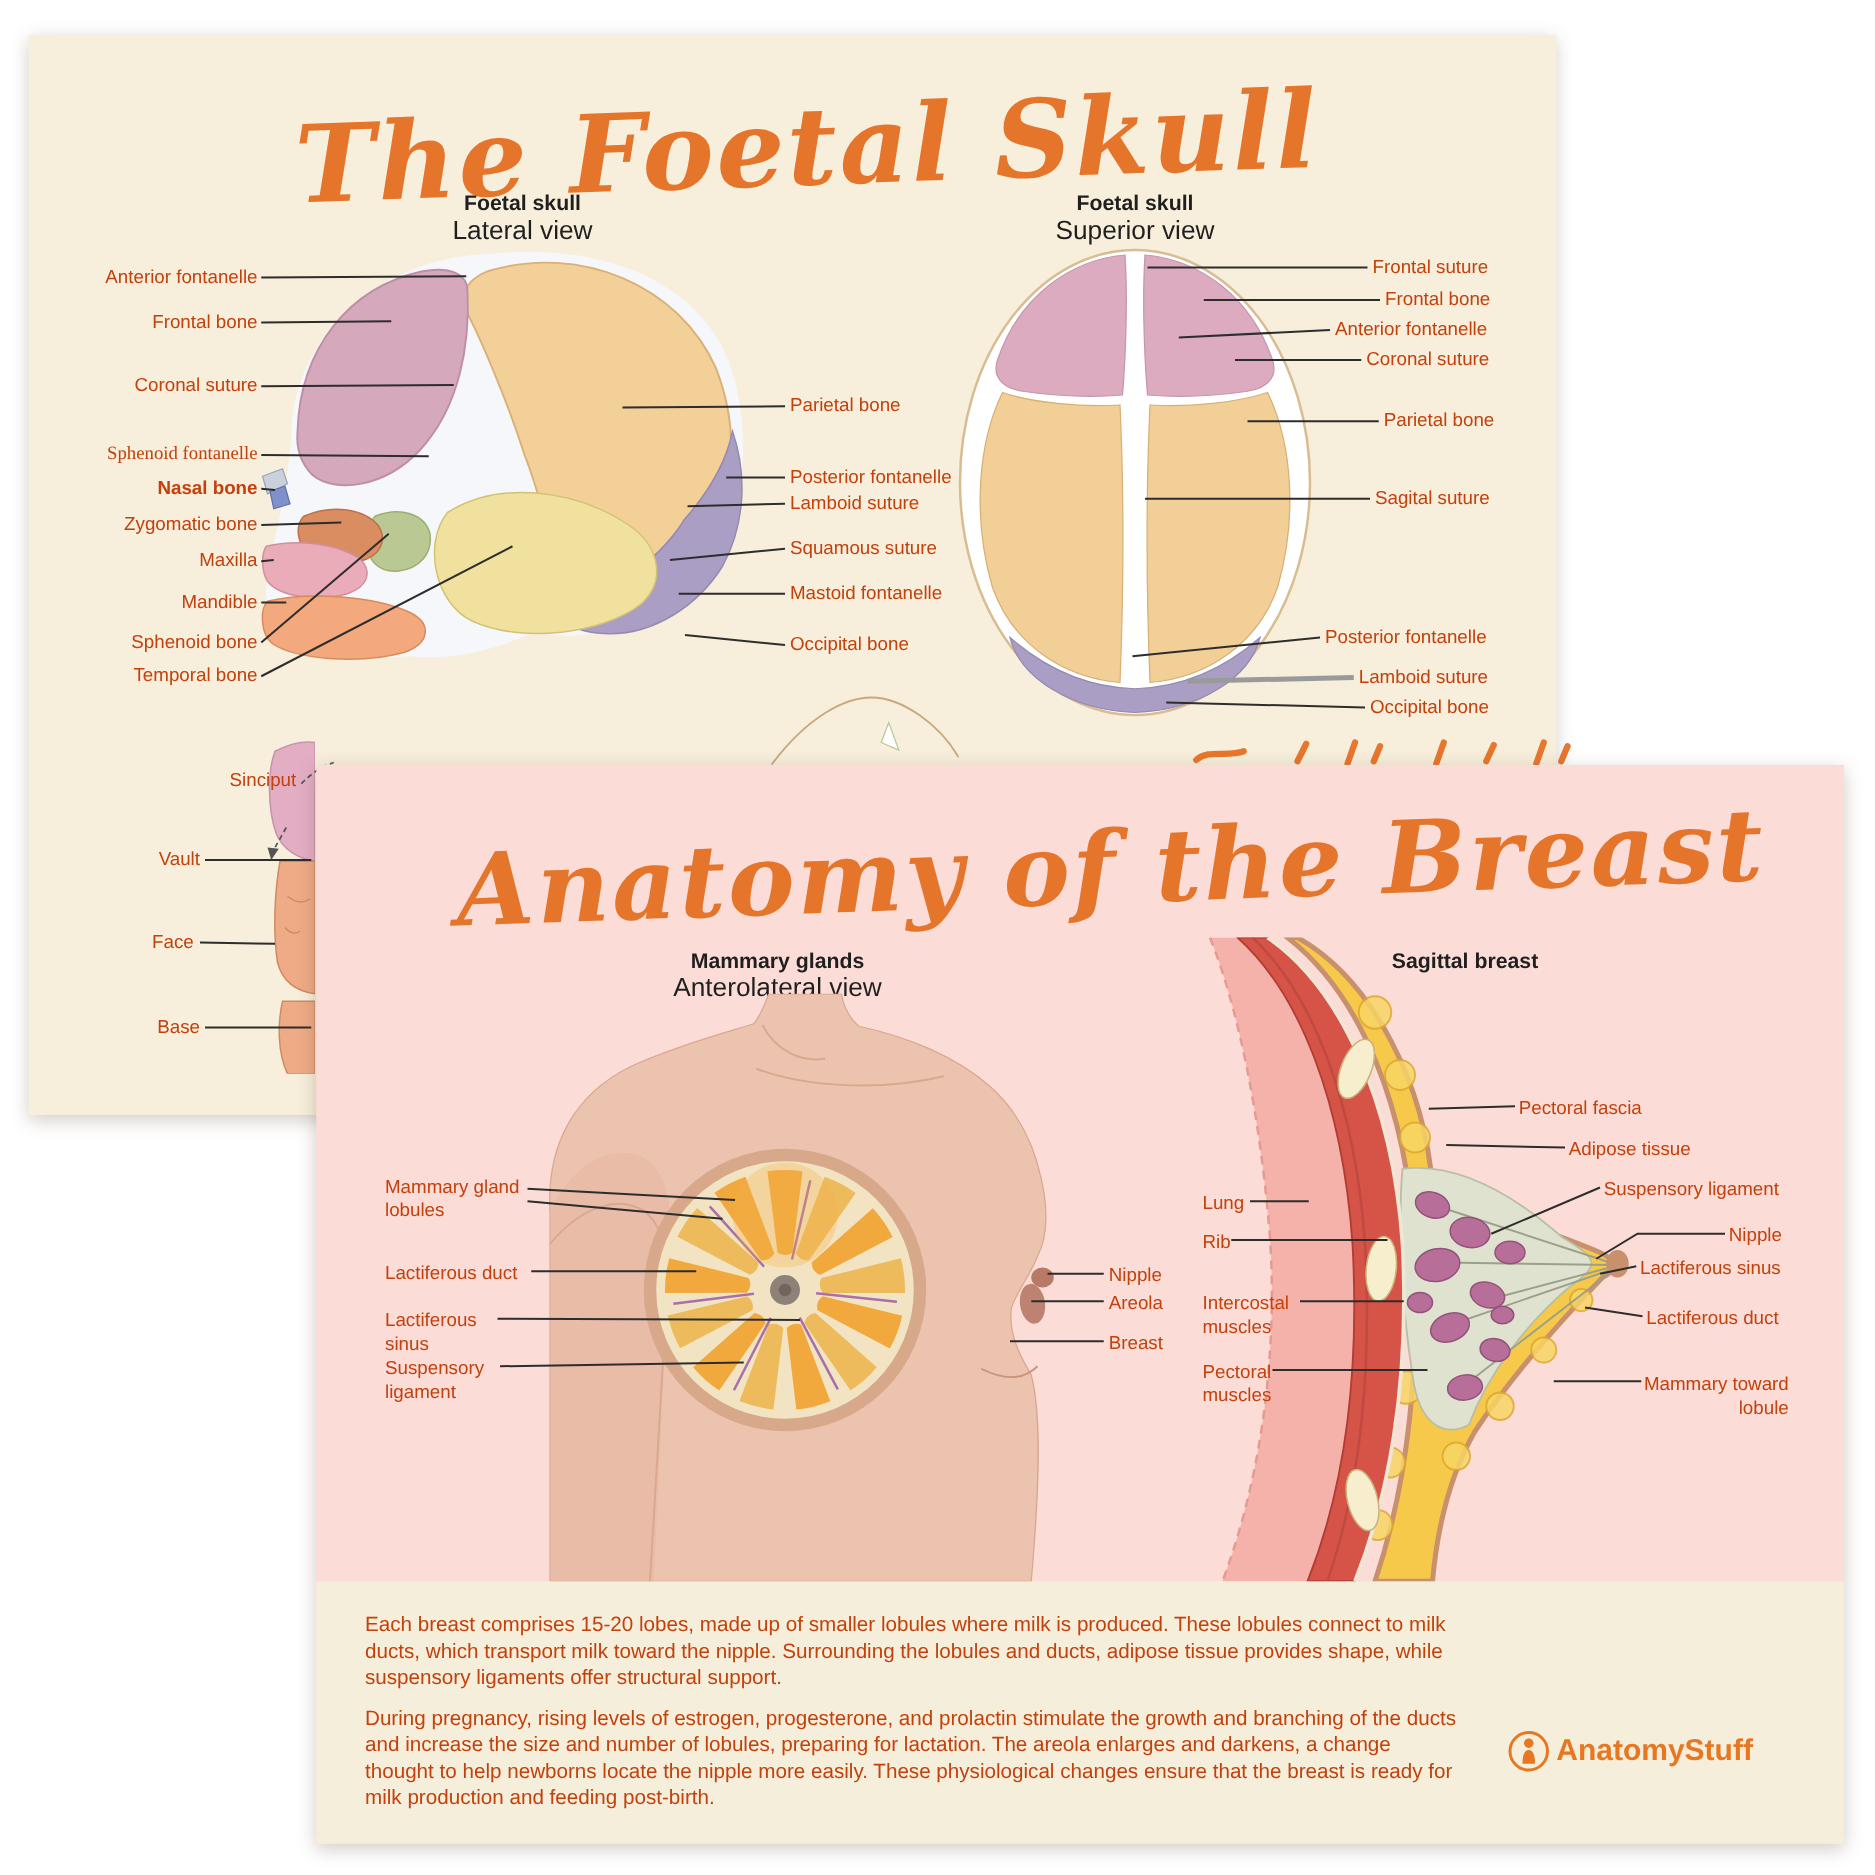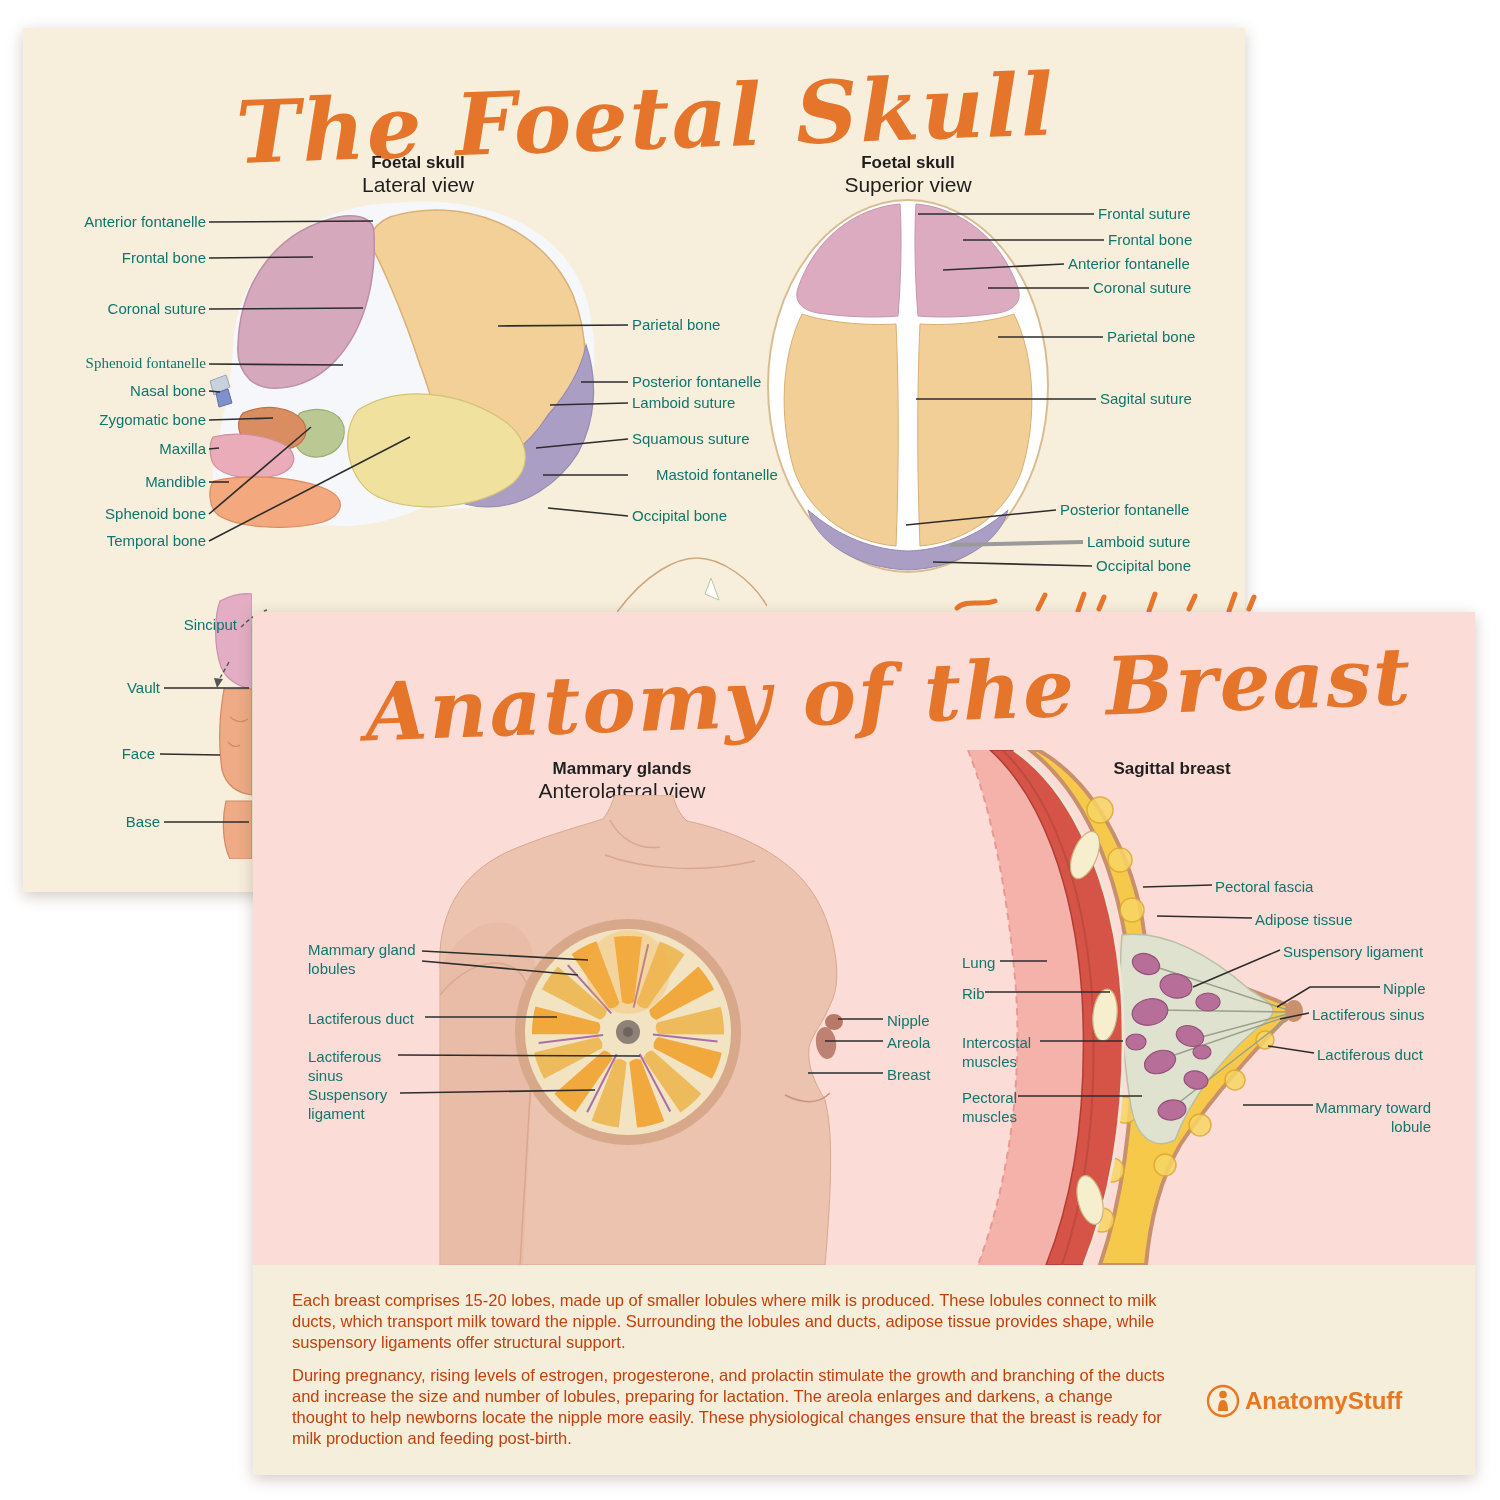--- a/index.html
+++ b/index.html
@@ -10,21 +10,21 @@
   .poster-breast{left:253px;top:612px;width:1222px;height:863px;background:#fbdcd7;z-index:2;}
   .cream-strip{position:absolute;left:0;top:653px;width:1222px;height:210px;background:#f5eedb;}
   .script-title{position:absolute;text-align:center;color:#e4752b;
       font-family:"DejaVu Serif", serif;font-style:italic;font-weight:700;
       transform:rotate(-2deg);letter-spacing:2px;white-space:nowrap;}
   .t-skull{left:213px;width:800px;top:40px;font-size:86px;}
   .t-breast{left:112px;width:1000px;top:36px;font-size:80px;}
   .cap{position:absolute;text-align:center;color:#1f1f1f;line-height:22px;}
   .cap b{font-size:17px;font-weight:700;display:block;}
   .cap span{font-size:21px;display:block;}
-  .lbl{position:absolute;font-size:15px;color:#0f766e;line-height:19px;white-space:nowrap;}
+  .lbl{position:absolute;font-size:15px;color:#c2410c;line-height:19px;white-space:nowrap;}
   .wrap{white-space:normal;}
   .r{text-align:right;}
   .illus{position:absolute;}
   .overlay{position:absolute;left:0;top:0;pointer-events:none;}
   .para{position:absolute;font-size:16.5px;line-height:21px;color:#c2410c;width:880px;}
   .logo{position:absolute;left:953px;top:772px;display:flex;align-items:center;gap:5px;}
   .logo-text{font-size:24px;font-weight:700;color:#e87722;}
 </style>
 </head>
 <body>
@@ -127,32 +127,32 @@
       <line x1="1060" y1="514" x2="927" y2="517" stroke="#9a9a9a" stroke-width="4"></line>
       <path d="M 218,599 Q 231,586 244,582" fill="none" stroke="#555" stroke-width="1.4" stroke-dasharray="4 3"></path>
       <path d="M 206,634 Q 201,643 197,650" fill="none" stroke="#555" stroke-width="1.4" stroke-dasharray="4 3"></path>
       <polygon points="191,650 200,651 194,660" fill="#555"></polygon>
     </svg>
 
     <div class="lbl r" style="left:0;width:183px;top:184px;">Anterior fontanelle</div>
     <div class="lbl r" style="left:0;width:183px;top:220px;">Frontal bone</div>
     <div class="lbl r" style="left:0;width:183px;top:271px;">Coronal suture</div>
     <div class="lbl r" style="left:0;width:183px;top:326px;font-family:Liberation Serif, serif;">Sphenoid fontanelle</div>
-    <div class="lbl r" style="left:0;width:183px;top:353px;">Nasal bone</div>
+    <div class="lbl r" style="left:0;width:183px;top:353px;font-weight:bold;">Nasal bone</div>
     <div class="lbl r" style="left:0;width:183px;top:382px;">Zygomatic bone</div>
     <div class="lbl r" style="left:0;width:183px;top:411px;">Maxilla</div>
     <div class="lbl r" style="left:0;width:183px;top:444px;">Mandible</div>
     <div class="lbl r" style="left:0;width:183px;top:476px;">Sphenoid bone</div>
     <div class="lbl r" style="left:0;width:183px;top:503px;">Temporal bone</div>
 
     <div class="lbl" style="left:609px;top:287px;">Parietal bone</div>
     <div class="lbl" style="left:609px;top:344px;">Posterior fontanelle</div>
     <div class="lbl" style="left:609px;top:365px;">Lamboid suture</div>
     <div class="lbl" style="left:609px;top:401px;">Squamous suture</div>
-    <div class="lbl" style="left:609px;top:437px;margin-left:24px;">Mastoid fontanelle</div>
+    <div class="lbl" style="left:609px;top:437px;">Mastoid fontanelle</div>
     <div class="lbl" style="left:609px;top:478px;">Occipital bone</div>
 
     <div class="lbl" style="left:1075px;top:176px;">Frontal suture</div>
     <div class="lbl" style="left:1085px;top:202px;">Frontal bone</div>
     <div class="lbl" style="left:1045px;top:226px;">Anterior fontanelle</div>
     <div class="lbl" style="left:1070px;top:250px;">Coronal suture</div>
     <div class="lbl" style="left:1084px;top:299px;">Parietal bone</div>
     <div class="lbl" style="left:1077px;top:361px;">Sagital suture</div>
     <div class="lbl" style="left:1037px;top:472px;">Posterior fontanelle</div>
     <div class="lbl" style="left:1064px;top:504px;">Lamboid suture</div>

